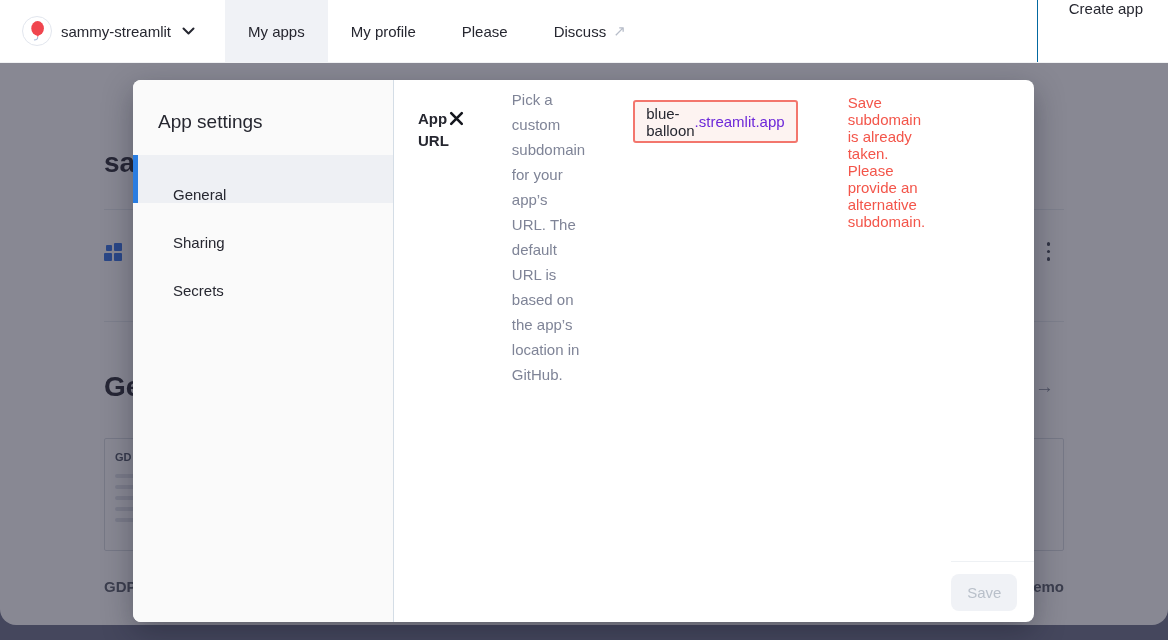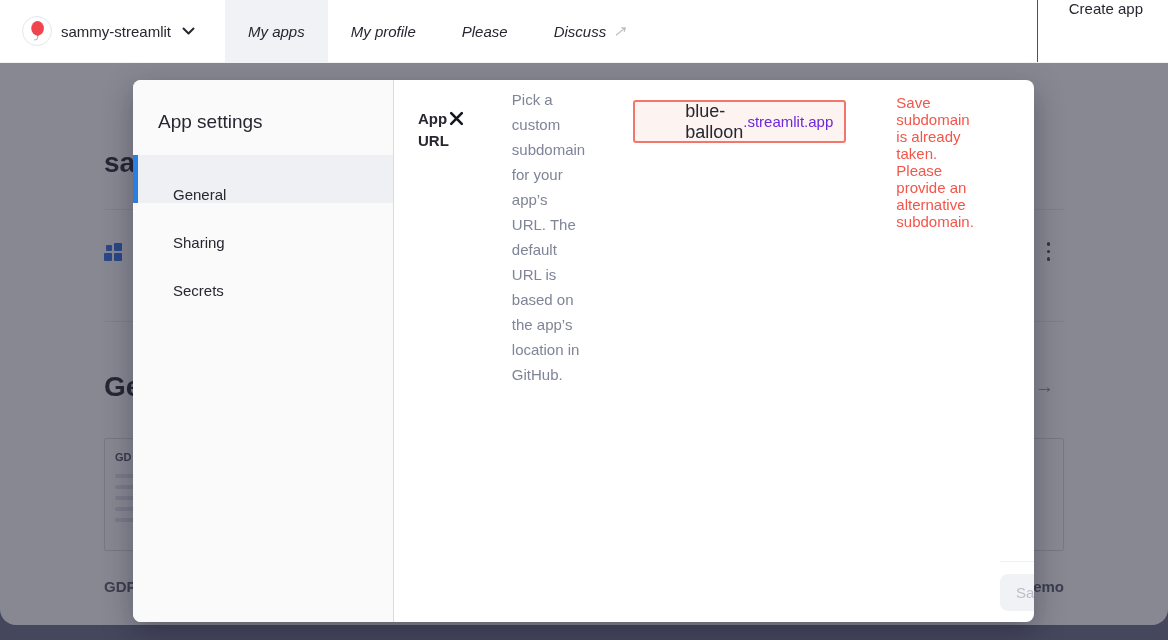--- a/index.html
+++ b/index.html
@@ -8,21 +8,21 @@
 
   
   .navbar { position:absolute; top:0; left:0; right:0; height:63px; background:#fff;
             display:flex; align-items:stretch; z-index:30; border-bottom:1px solid #f1f2f4; }
   .brand { display:flex; align-items:center; padding-left:22px; }
   .avatar { width:30px; height:30px; border-radius:50%; border:1px solid #e2e6ee; background:#fff;
             display:flex; align-items:center; justify-content:center; margin-right:9px; }
   .workspace-name { font-size:15px; color:#262730; }
   .brand .chev { margin-left:11px; display:flex; align-items:center; cursor:pointer; }
   .nav-tabs { display:flex; margin-left:30px; }
-  .nav-tab { display:flex; align-items:center; padding:0 23px; font-size:15px; color:#262730; cursor:pointer;font-style:italic; }
+  .nav-tab { display:flex; align-items:center; padding:0 23px; font-size:15px; color:#262730; cursor:pointer; }
   .nav-tab.active { background:#f0f2f6; }
   .ext-arrow { margin-left:7px; color:#b7bdc9; font-size:15px; }
   .nav-right { margin-left:auto; display:flex; align-items:flex-start; border-left:1px solid #0369a1;
                padding:0 25px 0 31px; font-size:15px; cursor:pointer; }
 
   
   .page { position:absolute; top:63px; left:0; right:0; bottom:0; background:#6b7088; z-index:1; }
   .sheet { position:absolute; top:0; left:0; right:0; bottom:15px; background:#fff;
            border-radius:0 0 16px 16px; overflow:hidden; }
   .sheet-inner { margin:0 104px; }
@@ -65,21 +65,21 @@
                                     width:5px; background:#2a7de1; }
 
   .modal-content { flex:1; display:flex; flex-direction:row; }
   .content-head { display:flex; align-items:flex-start; padding:28px 24px 0 24px; }
   .content-title { font-size:15px; font-weight:700; color:#262730; line-height:22px; }
   .close-btn { margin-left:auto; margin-top:3px; cursor:pointer; background:none; border:none;
                display:flex; padding:0; }
   .content-desc { margin:7px 24px 0; max-width:570px; font-size:15px; line-height:25px; color:#7f8497; }
   .url-input { margin:20px 26px 0 24px; border:2px solid #f3766d; background:#fdf3f1; border-radius:3px;
                height:43px; display:flex; align-items:center; padding:0 11px; cursor:text; }
-  .url-value { font-size:18px; color:#262730;margin-left:39px; }
+  .url-value { font-size:15px; color:#262730; }
   .url-suffix { margin-left:auto; font-size:15px; color:#6d28d9; }
   .url-error { margin:14px 26px 0 24px; color:#f3554a; font-size:15px; }
   .modal-footer { margin-top:auto; border-top:1px solid #eef1f4; height:61px; display:flex;
                   align-items:center; justify-content:flex-end; padding-right:25px; }
   .save-btn { background:#f0f2f6; color:#b9c0ca; border:none; border-radius:8px; font-size:15px;
               font-family:inherit; padding:0 16px; height:37px; min-width:64px; cursor:default; }
 </style>
 </head>
 <body>
 

